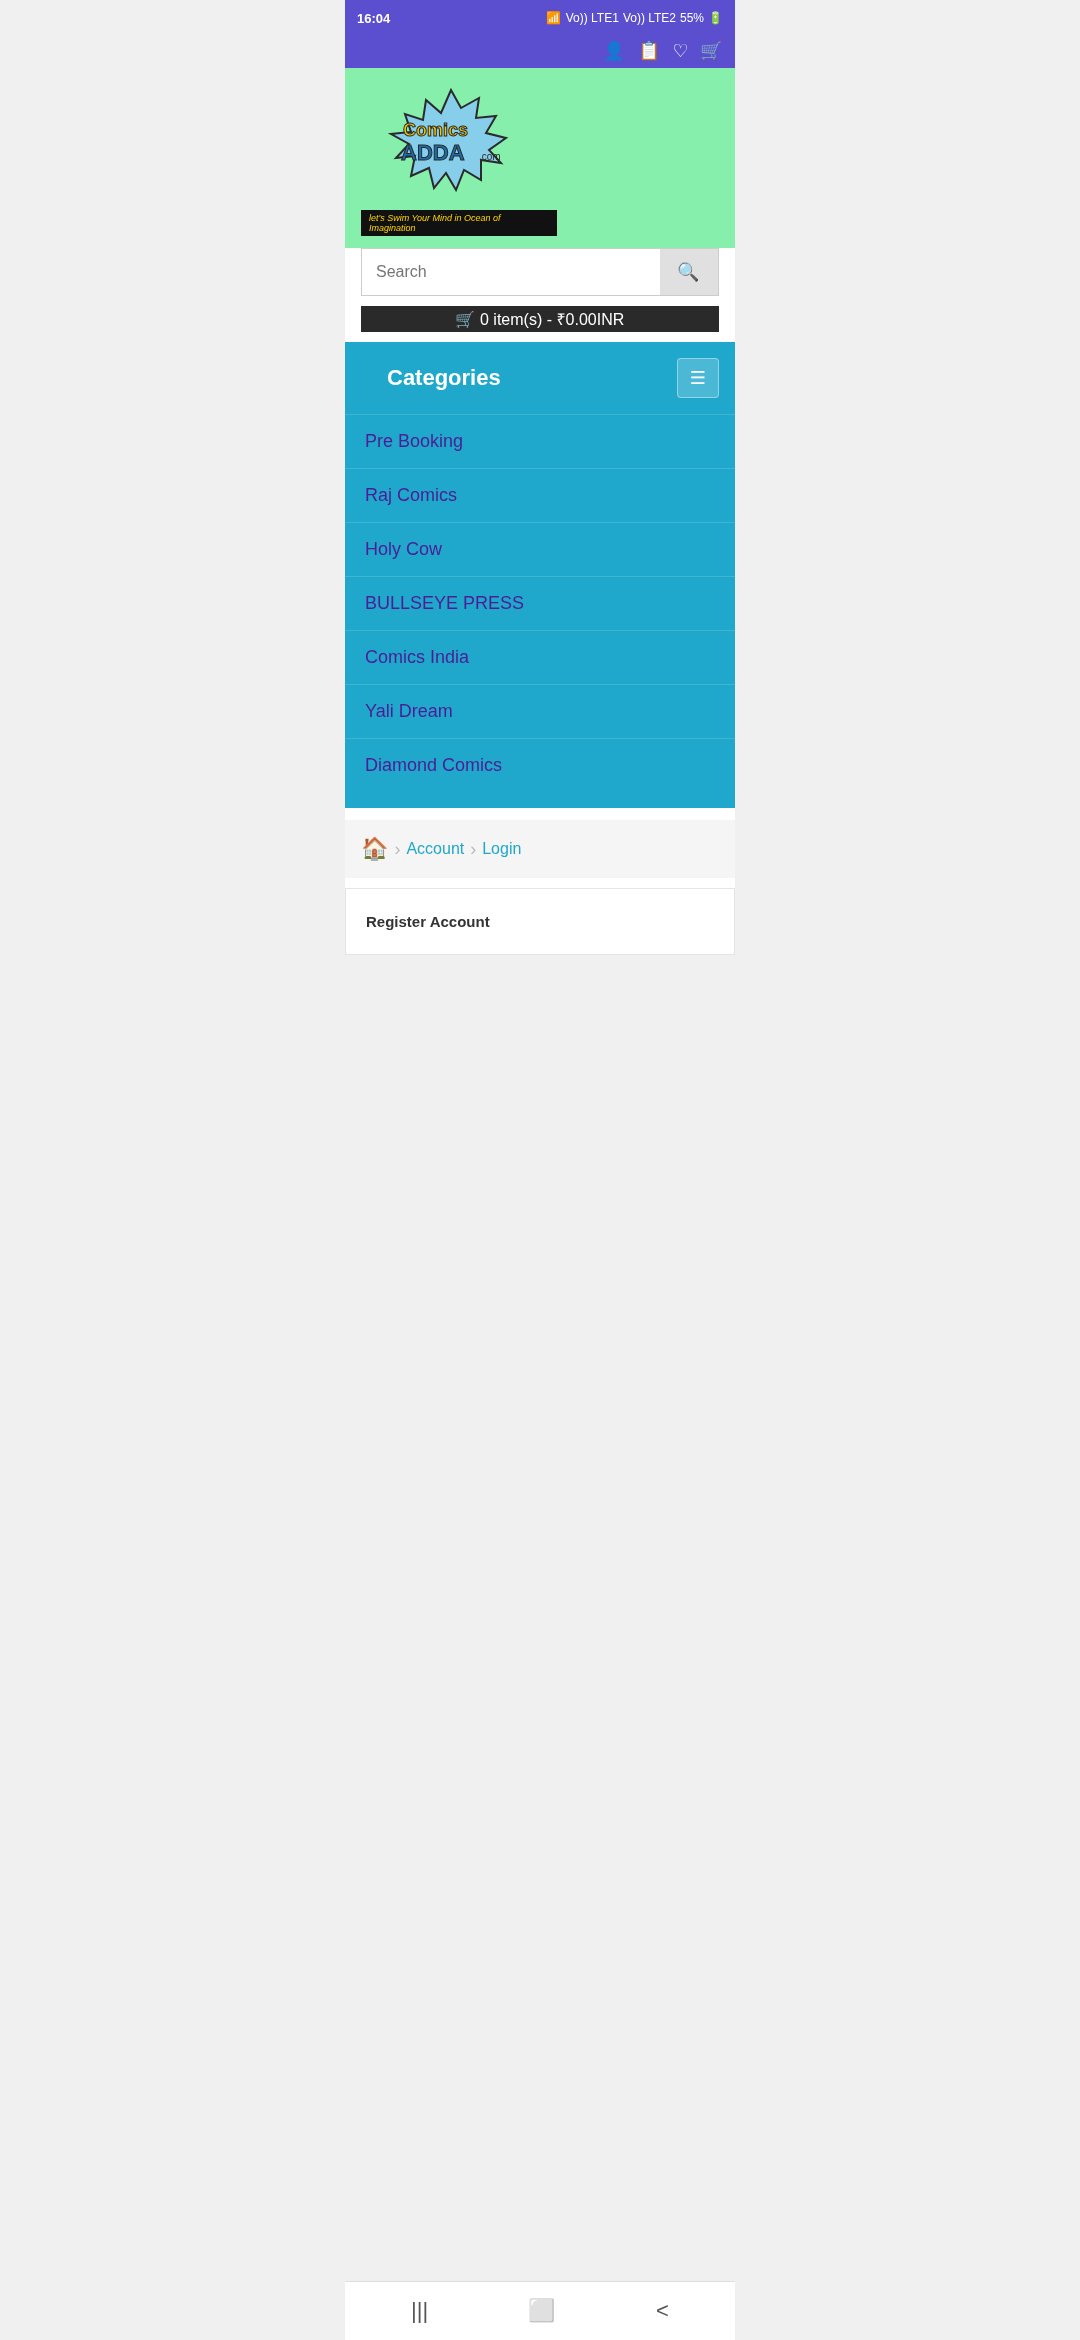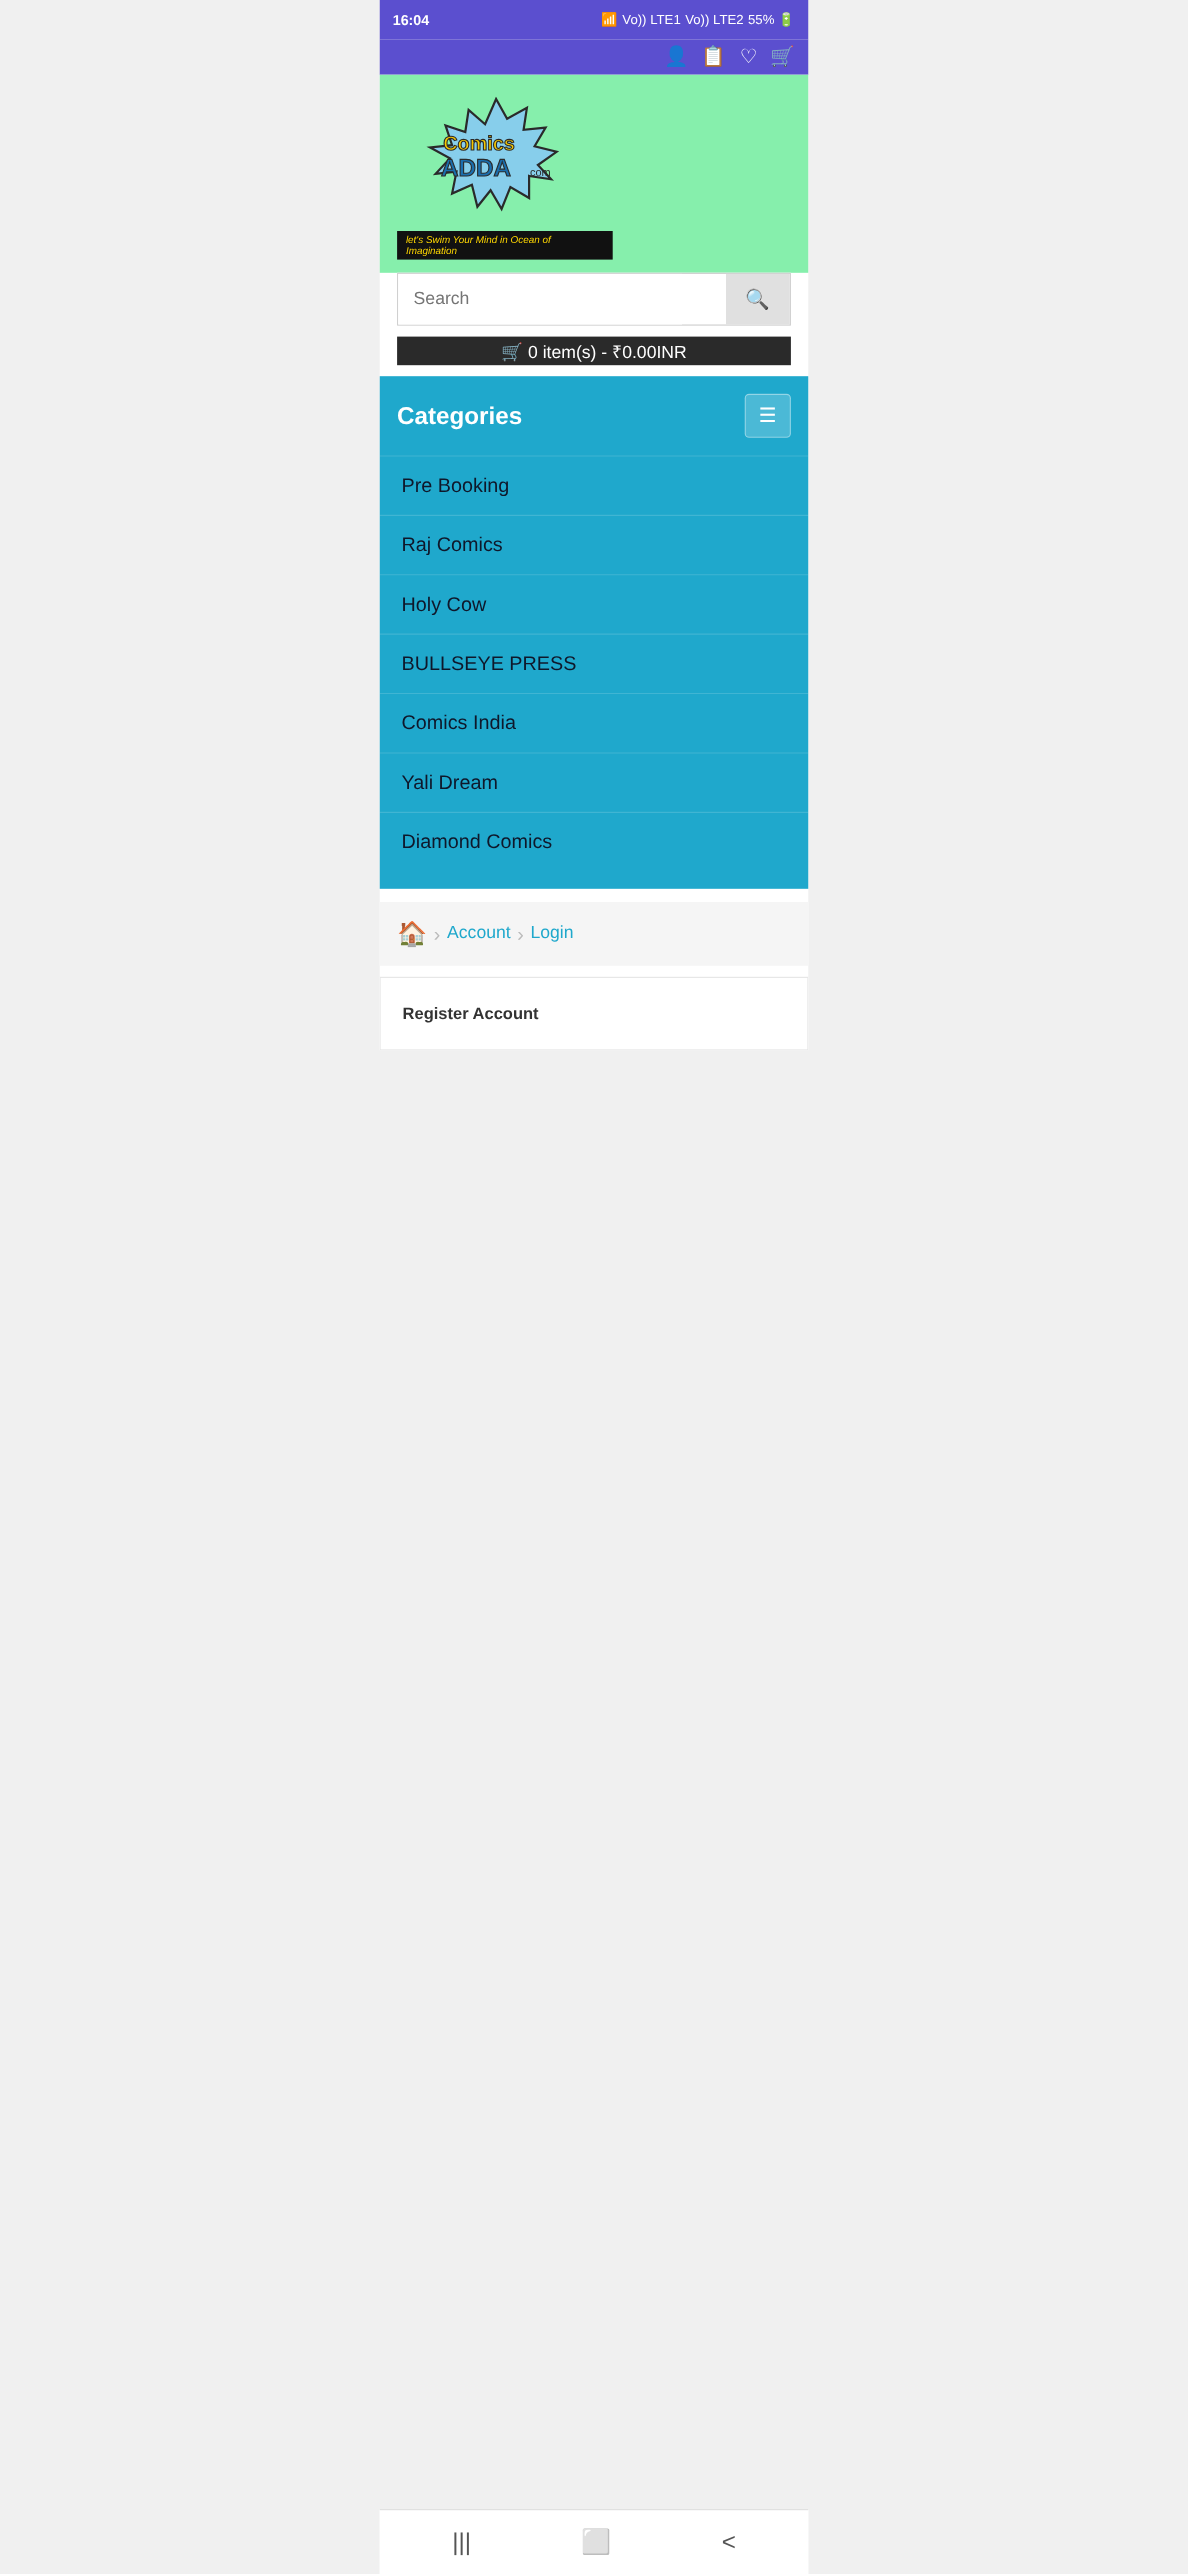--- a/index.html
+++ b/index.html
@@ -121,32 +121,33 @@
     .categories-header {
       display: flex;
       justify-content: space-between;
       align-items: center;
       padding: 16px 16px;
     }
     .categories-title {
       color: white;
       font-size: 22px;
       font-weight: bold;
+      margin-left: 26px;
     }
     .hamburger-btn {
       background: rgba(255,255,255,0.2);
       border: 1px solid rgba(255,255,255,0.4);
       border-radius: 4px;
       padding: 8px 12px;
       cursor: pointer;
       color: white;
       font-size: 18px;
     }
     .category-item {
-      color: #0f172a;
+      color: #4c1d95;
       padding: 16px 20px;
       font-size: 18px;
       border-top: 1px solid rgba(255,255,255,0.15);
       cursor: pointer;
     }
     .categories-bottom {
       height: 16px;
     }
 
     

